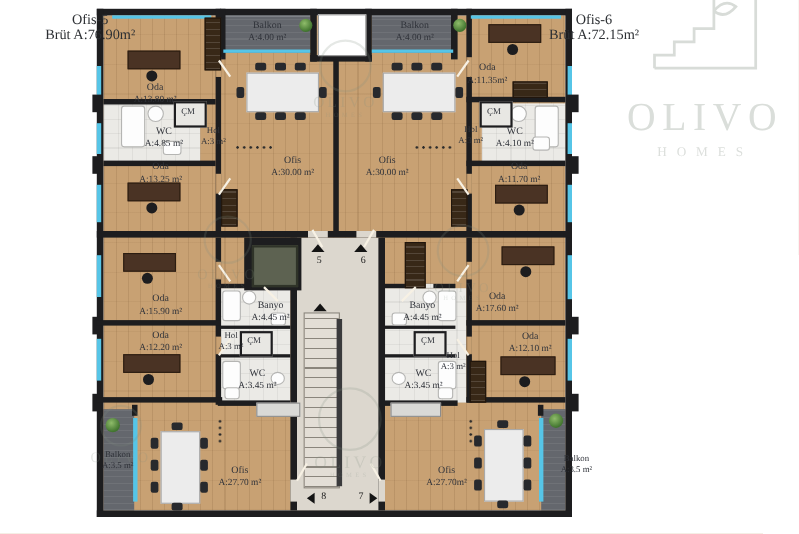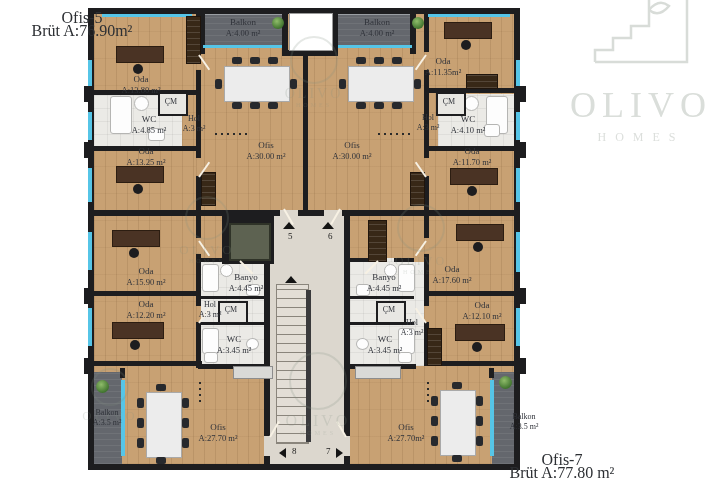--- a/index.html
+++ b/index.html
@@ -16,21 +16,21 @@
                          repeating-linear-gradient(90deg,rgba(0,0,0,.05) 0 1px,rgba(0,0,0,0) 1px 13px);}
   .stone{position:absolute;background:#dcd7ce;}
   .balc{position:absolute;background:#64676d;
         background-image:repeating-linear-gradient(0deg,rgba(255,255,255,.07) 0 1px,rgba(0,0,0,0) 1px 6px);}
   .rail{position:absolute;background:#9a9ea3;}
   .shaft{position:absolute;background:#fff;border:1px solid #9a9a9a;}
   .lbl{position:absolute;color:#30333a;text-align:center;line-height:10.5px;font-size:9px;
        transform:translateX(-50%);white-space:nowrap;}
   .lbl .a{font-size:8.5px;}
   .sm{font-size:8px;line-height:9.5px;}
-  .unit-lbl{position:absolute;transform:translateX(-50%);text-align:center;font-size:16px;
+  .unit-lbl{position:absolute;transform:translateX(-50%);text-align:center;font-size:13px;
             color:#2c2f33;line-height:13px;white-space:nowrap;}
   .ctable{position:absolute;background:#ececec;border:1px solid #a9a9a9;}
   .chair{position:absolute;background:#27292d;border-radius:2px;}
   .desk{position:absolute;background:#4a3324;border:1px solid #2c1d11;}
   .dchair{position:absolute;width:10px;height:10px;background:#1d1d1f;border-radius:50%;}
   .ward{position:absolute;background:#382817;border:1px solid #20150c;
         background-image:repeating-linear-gradient(0deg,rgba(255,255,255,.14) 0 1px,rgba(0,0,0,0) 1px 6px);}
   .counter{position:absolute;background:#d9d9d6;border:1px solid #8c8c8c;}
   .fix{position:absolute;background:#fdfdfd;border:1px solid #b5b5b3;border-radius:3px;}
   .round{border-radius:50%;}
@@ -431,23 +431,23 @@
   </div>
   <div class="lbl sm" style="left:524px;top:412px">
     <div>Balkon</div>
     <div>A:3.5 m²</div>
   </div>
 
   <div class="unit-lbl" style="left:82px;top:11px">
     <div>Ofis-5</div>
     <div>Brüt A:76.90m²</div>
   </div>
-  <div class="unit-lbl" style="left:562px;top:453px">
-    <div>Ofis-7</div>
-    <div>Brüt A:77.80 m²</div>
+  <div class="unit-lbl" style="left:540px;top:11px">
+    <div>Ofis-6</div>
+    <div>Brüt A:72.15m²</div>
   </div>
 
   <div id="logo">
     <svg width="104" height="66" viewBox="0 0 104 66">
       <g fill="none" stroke="#d8dcd8" stroke-width="2.5">
         <path d="M36 -4 H98 V62 H6"></path>
         <path d="M6 62 V50 H24 V38 H42 V26 H60 V-4"></path>
         <path d="M60 10 q10 -12 20 -4 q-10 12 -20 4"></path>
       </g>
     </svg>

